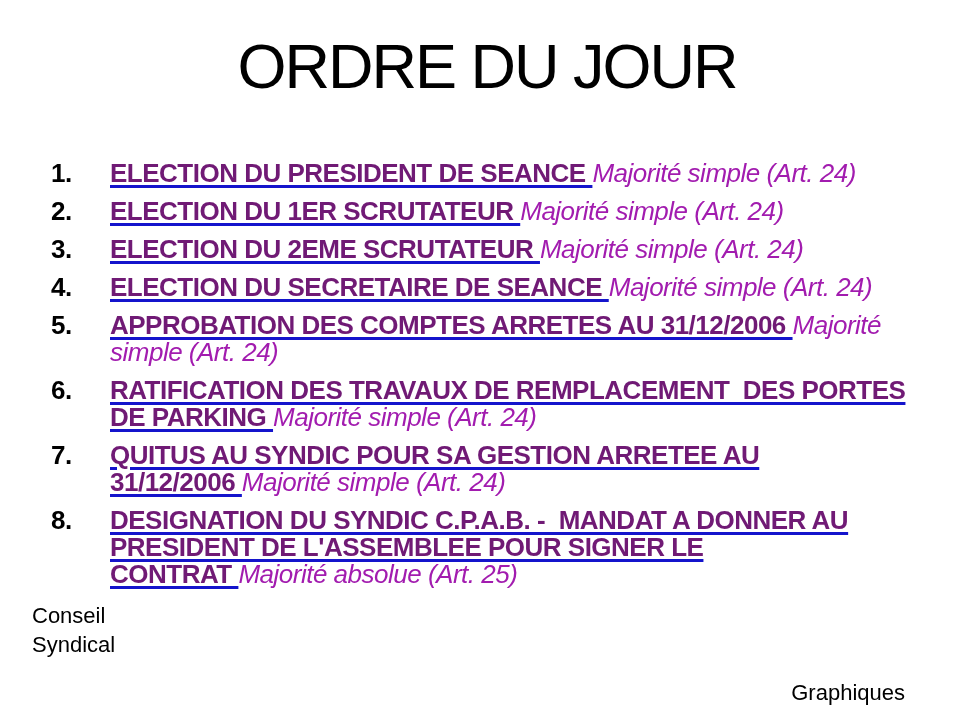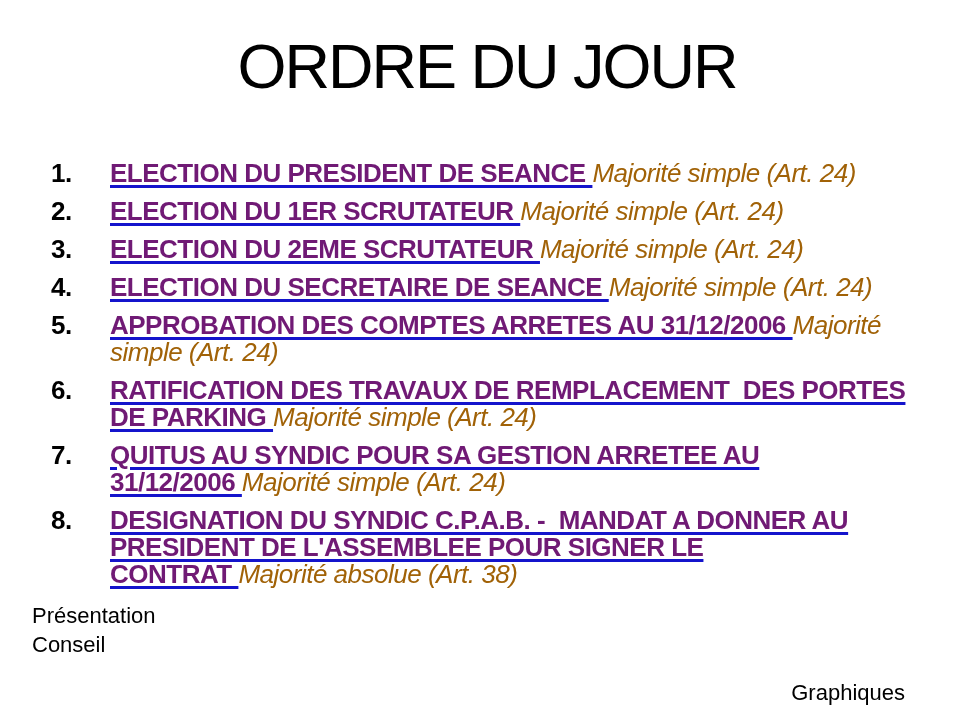--- a/index.html
+++ b/index.html
@@ -60,21 +60,21 @@
     color: #701a75;
     text-decoration: underline;
     text-decoration-color: #1414CC;
     text-decoration-thickness: 3px;
     text-underline-offset: 3px;
     cursor: pointer;
   }
   .majority-note {
     font-style: italic;
     font-weight: normal;
-    color: #a16207;
+    color: #a21caf;
   }
   .footer-left {
     position: absolute;
     left: 32px;
     top: 602px;
     font-size: 22px;
     line-height: 28.5px;
     color: #000000;
     cursor: pointer;
   }
@@ -127,25 +127,25 @@
       <span class="agenda-content"><a class="agenda-link">RATIFICATION DES TRAVAUX DE REMPLACEMENT&nbsp; DES PORTES DE PARKING&nbsp;</a><span class="majority-note">Majorité simple (Art. 24)</span></span>
     </li>
 
     <li class="agenda-item">
       <span class="agenda-num">7.</span>
       <span class="agenda-content"><a class="agenda-link">QUITUS AU SYNDIC POUR SA GESTION ARRETEE AU 31/12/2006&nbsp;</a><span class="majority-note">Majorité simple (Art. 24)</span></span>
     </li>
 
     <li class="agenda-item">
       <span class="agenda-num">8.</span>
-      <span class="agenda-content"><a class="agenda-link">DESIGNATION DU SYNDIC C.P.A.B. -&nbsp; MANDAT A DONNER AU PRESIDENT DE L'ASSEMBLEE POUR SIGNER LE CONTRAT&nbsp;</a><span class="majority-note">Majorité absolue (Art. 38)</span></span>
+      <span class="agenda-content"><a class="agenda-link">DESIGNATION DU SYNDIC C.P.A.B. -&nbsp; MANDAT A DONNER AU PRESIDENT DE L'ASSEMBLEE POUR SIGNER LE CONTRAT&nbsp;</a><span class="majority-note">Majorité absolue (Art. 25)</span></span>
     </li>
 
   </ol>
 
   <div class="footer-left">
-    <div>Présentation</div>
     <div>Conseil</div>
+    <div>Syndical</div>
   </div>
 
   <div class="footer-right">Graphiques</div>
 
 </div>
 
 </body></html>

